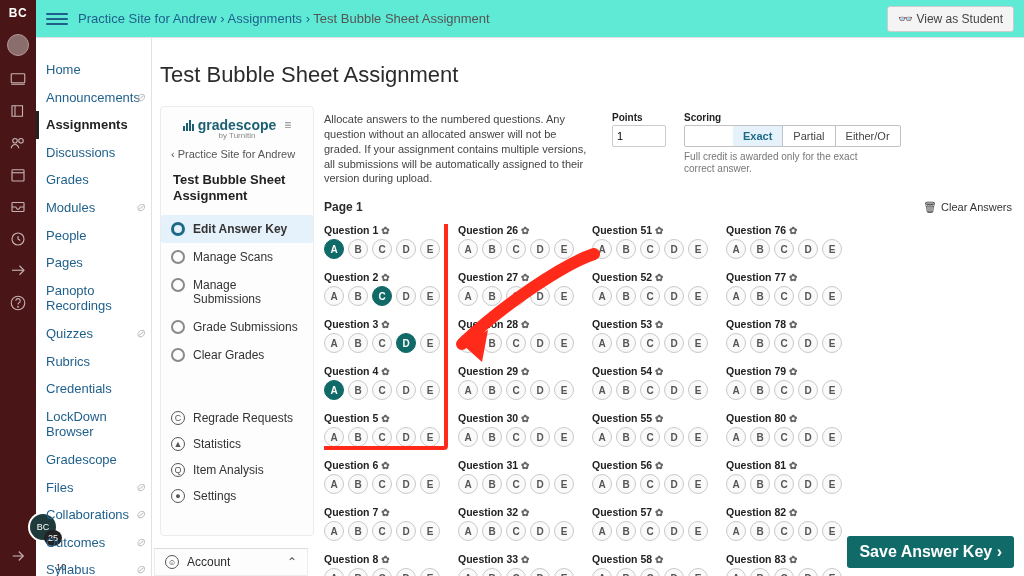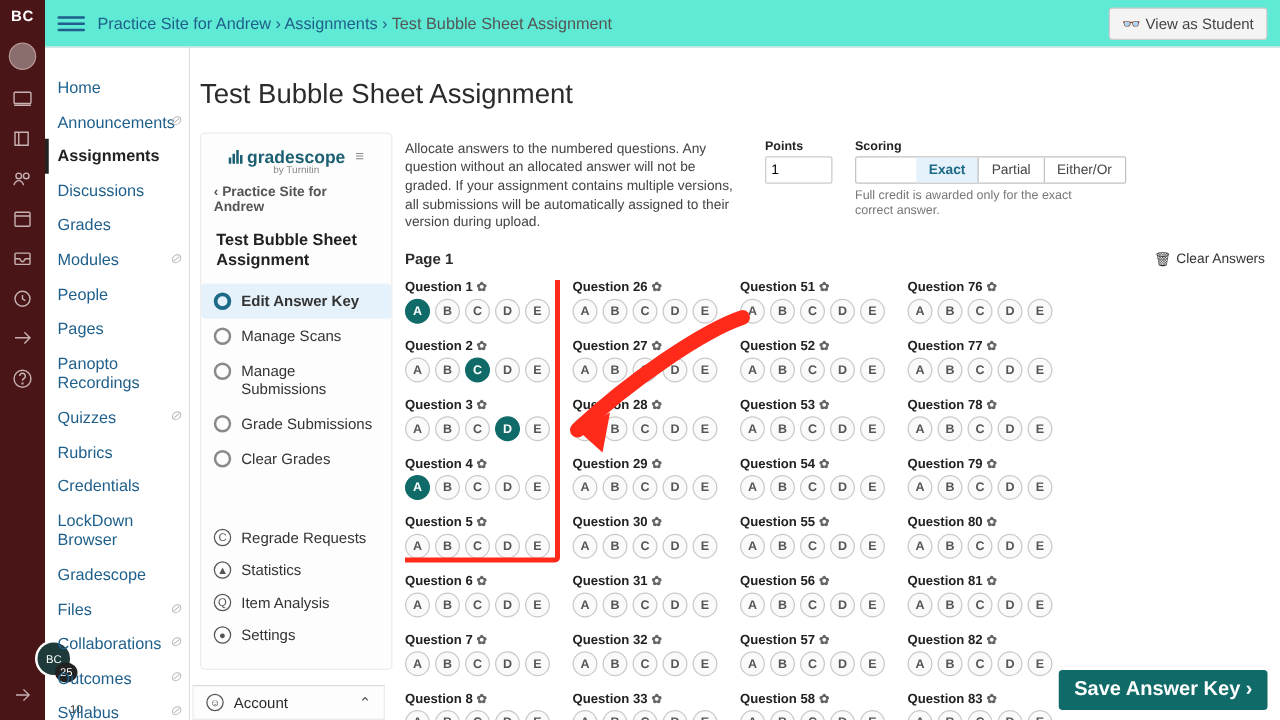--- a/index.html
+++ b/index.html
@@ -34,21 +34,21 @@
   .gs { width:154px; border:1px solid #ececec; border-radius:4px; margin:0 0 0 8px; background:#fdfdfd; padding:6px 0 0; display:flex; flex-direction:column; height:430px; }
   .gs .brand { display:flex; align-items:center; justify-content:center; gap:4px; color:#1b5f72; font-weight:600; font-size:14px; padding:4px 0 0; }
   .gs .brand .bars { display:flex; gap:1px; align-items:flex-end; height:12px; }
   .gs .brand .bars span{ width:2px; background:#1b5f72; }
   .gs .brand .bars span:nth-child(1){height:5px}
   .gs .brand .bars span:nth-child(2){height:8px}
   .gs .brand .bars span:nth-child(3){height:11px}
   .gs .brand .bars span:nth-child(4){height:7px}
   .gs .menuico { color:#888; font-size:12px; margin-left:4px; }
   .gs .sub { font-size:8px; color:#888; text-align:center; margin-top:-2px; }
-  .gs .back { font-size:11px; color:#555; padding:8px 10px; cursor:pointer;font-weight:bold; }
+  .gs .back { font-size:11px; color:#555; padding:8px 10px; cursor:pointer; }
   .gs .atitle { font-size:13px; font-weight:700; color:#222; padding:4px 12px 10px; line-height:1.25; }
   .gs .step { display:flex; align-items:flex-start; gap:8px; padding:7px 10px; font-size:12px; color:#333; cursor:pointer; }
   .gs .step .ring { width:14px; height:14px; border:2px solid #8a8a8a; border-radius:50%; flex:0 0 auto; }
   .gs .step.active { background:#e6f2fb; border-radius:3px; font-weight:600; }
   .gs .step.active .ring { border:3px solid #1c6a86; }
   .gs .tools { margin-top:36px; }
   .gs .tool { display:flex; align-items:center; gap:8px; padding:6px 10px; font-size:12px; color:#333; cursor:pointer; }
   .gs .tool .ti { width:14px; height:14px; border:1.5px solid #555; border-radius:50%; display:flex; align-items:center; justify-content:center; font-size:9px; color:#555; }
   
   .rhs { flex:1; padding:6px 0 0 10px; display:flex; flex-direction:column; min-width:0; }

